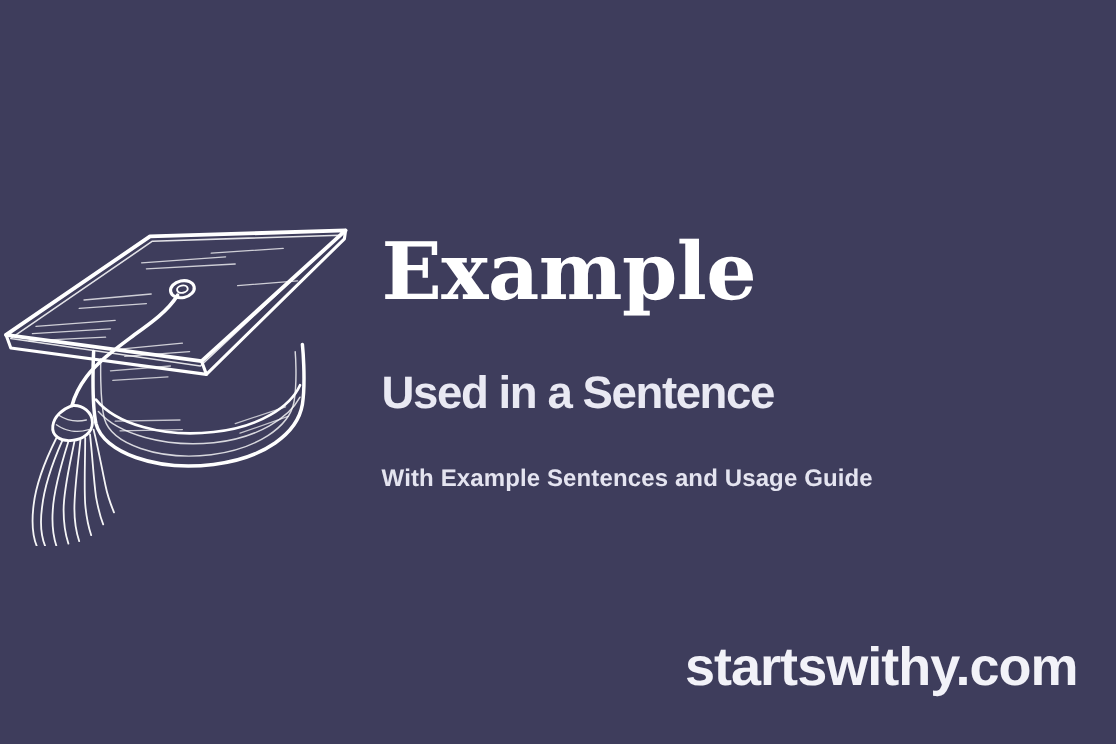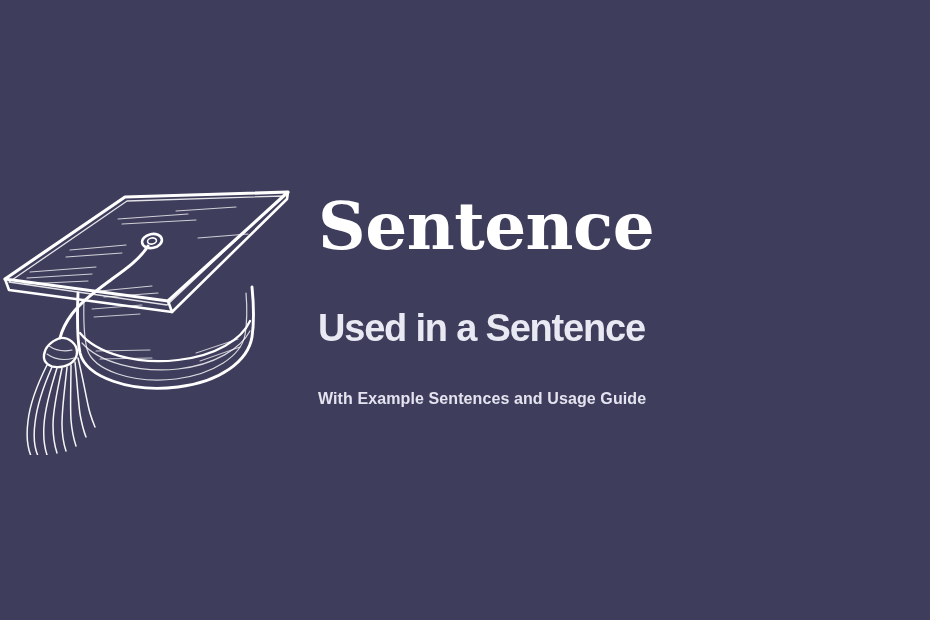--- a/index.html
+++ b/index.html
@@ -61,21 +61,21 @@
     color: #e9e9f3;
     letter-spacing: -1.2px;
     margin: 0;
     padding-top: 34px;
     white-space: nowrap;
   }
 
   .subtitle {
     font-family: "Liberation Sans", sans-serif;
     font-weight: 700;
-    font-size: 16px;
+    font-size: 20px;
     line-height: 22px;
     color: #e4e4f0;
     letter-spacing: 0.1px;
     margin: 0;
     padding-top: 28px;
     white-space: nowrap;
   }
 
   
   .brand {
@@ -162,19 +162,20 @@
         <path d="M67 192 C65 212 62 232 62 249 C62 261 64 270 66 276"></path>
         <path d="M71 190 C71 209 70 229 71 245 C72 257 74 265 76 271"></path>
         <path d="M75 187 C77 205 78 224 80 239 C82 250 84 257 86 262"></path>
         <path d="M78 183 C82 199 85 216 88 230 C90 240 93 247 95 252"></path>
       </g>
 
     </svg>
   </div>
 
   <div class="text-block">
-    <div class="headword">Sentence</div>
+    <div class="headword">Example</div>
     <div class="headline">Used in a Sentence</div>
     <div class="subtitle">With Example Sentences and Usage Guide</div>
   </div>
 
+  <div class="brand">startswithy.com</div>
 
 </div>
 
 </body></html>

